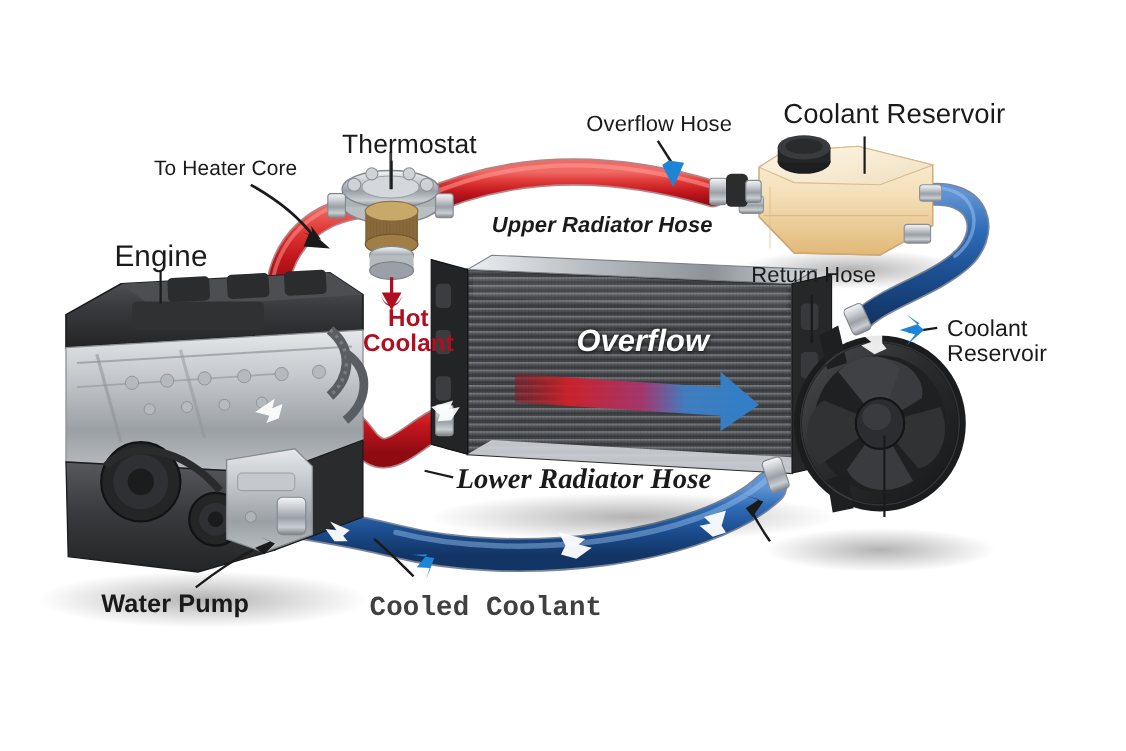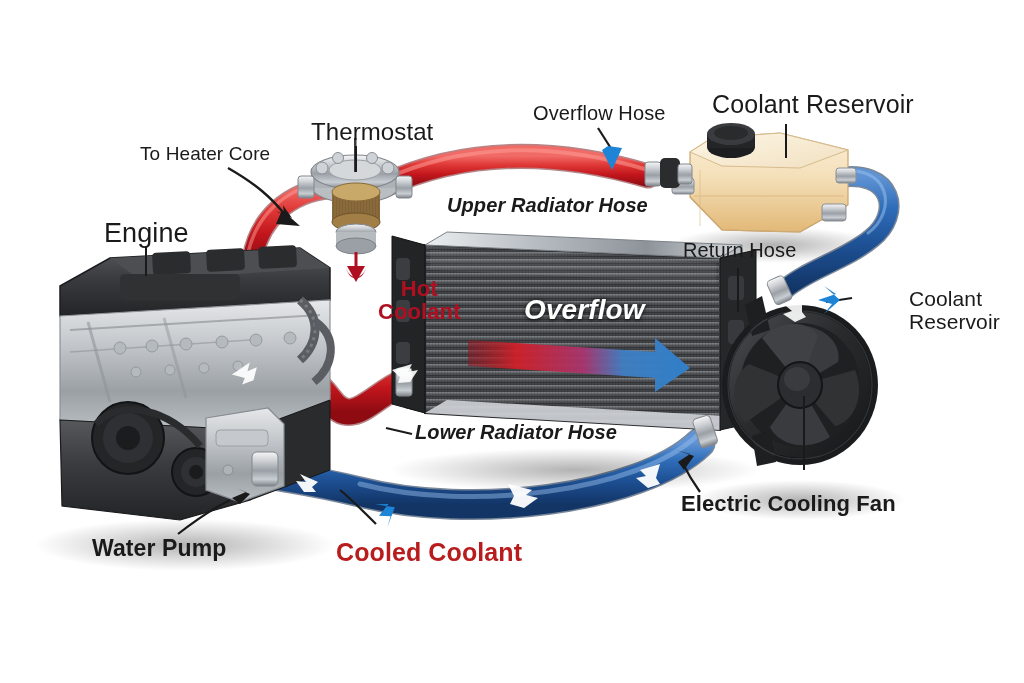--- a/index.html
+++ b/index.html
@@ -4,24 +4,24 @@
 <style>
   html,body{margin:0;padding:0;background:#ffffff;}
   body{width:1024px;height:683px;overflow:hidden;font-family:"Liberation Sans",sans-serif;}
   #stage{position:relative;width:1024px;height:683px;background:#fefefe;overflow:hidden;}
   #art{position:absolute;left:0;top:0;width:1024px;height:683px;}
   .lbl{position:absolute;white-space:nowrap;color:#1a1a1a;letter-spacing:0.1px;}
   .lbl.bold{font-weight:normal;}
   .lbl.semi{font-weight:bold;}
   .lbl.ital{font-style:italic;font-weight:bold;}
   .lbl.hot{color:#b00f22;font-weight:bold;text-align:center;line-height:1.04;}
-  .lbl.cold{color:#b91c1c;font-weight:bold;}
+  .lbl.cold{color:#404040;font-weight:bold;font-family:Liberation Mono, monospace;}
   .lbl.onart{color:#ffffff;font-weight:bold;font-style:italic;
              text-shadow:0 1px 3px rgba(0,0,0,.65),0 0 6px rgba(0,0,0,.4);}
-  .two{line-height:1.08;padding-left:48px;}
+  .two{line-height:1.08;}
 </style>
 </head>
 <body>
 
 <div id="stage">
 
 <svg id="art" viewBox="0 0 1024 683">
   <defs>
     <linearGradient id="redHose" x1="0" y1="0" x2="0" y2="1">
       <stop offset="0%" stop-color="#f06a66"></stop>
@@ -381,21 +381,20 @@
   <div>Coolant</div>
 </div>
 
 <div class="lbl onart" style="left:524px;top:294px;font-size:28px;">Overflow</div>
 
 <div class="lbl two" style="left:861px;top:288px;font-size:21px;">
   <div>Coolant</div>
   <div>Reservoir</div>
 </div>
 
-<div class="lbl ital" style="left:415px;top:421px;font-size:20px;">Lower Radiator Hose</div>
-
-<div class="lbl semi" style="left:681px;top:491px;font-size:22px;">Electric Cooling Fan</div>
+<div class="lbl ital" style="left:415px;top:421px;font-size:26px;font-family:Liberation Serif, serif;">Lower Radiator Hose</div>
+
 
 <div class="lbl semi" style="left:92px;top:535px;font-size:23px;">Water Pump</div>
 
 <div class="lbl cold" style="left:336px;top:538px;font-size:25px;">Cooled Coolant</div>
 
 </div>
 
 </body></html>

